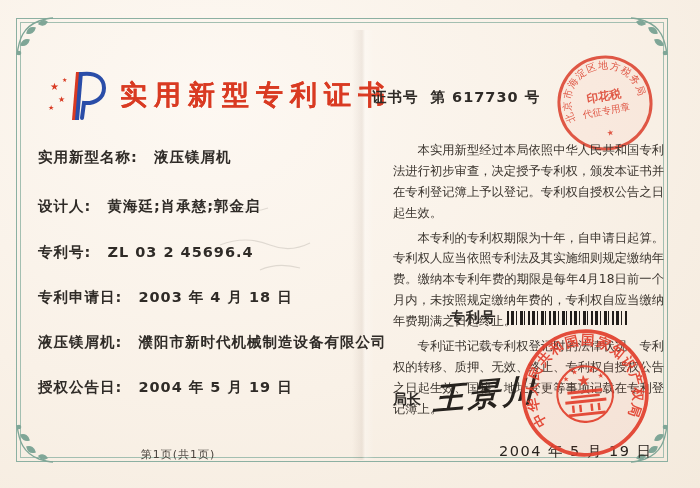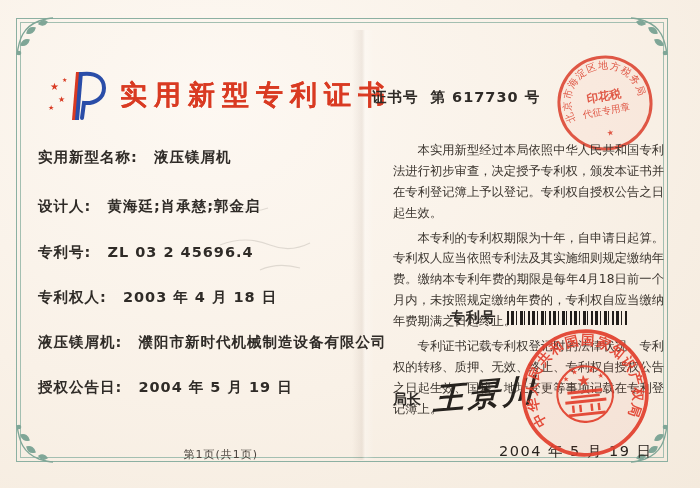--- a/index.html
+++ b/index.html
@@ -63,21 +63,21 @@
     font-family:"DejaVu Serif","Liberation Serif",serif;
     transform:rotate(-5deg) skewX(-6deg);display:inline-block;letter-spacing:4px;
   }
   .issue-date{
     position:absolute;left:499px;top:442px;font-size:14.5px;color:#28231e;
     letter-spacing:1.5px;white-space:nowrap;z-index:3;
   }
   .seal-big{position:absolute;left:518px;top:326px;width:134px;height:134px;transform:rotate(-6deg);opacity:.93;z-index:4;pointer-events:none;}
   .tax-stamp{position:absolute;left:552px;top:50px;width:106px;height:106px;transform:rotate(-10deg);opacity:.9;pointer-events:none;}
   .page-footer{
-    position:absolute;left:98px;top:447px;width:160px;text-align:right;
+    position:absolute;left:98px;top:447px;width:160px;text-align:center;
     font-size:11px;color:#4a443e;letter-spacing:1px;
   }
   .smudge{position:absolute;pointer-events:none;opacity:.28;}
 </style>
 </head>
 <body>
 
 <div class="paper">
 
   <div class="frame-outer">
@@ -163,21 +163,21 @@
   </div>
   <div class="field" style="top:197px">
     <span class="flabel">设计人:</span>
     <span class="fvalue">黄海廷;肖承慈;郭金启</span>
   </div>
   <div class="field" style="top:243px">
     <span class="flabel">专利号:</span>
     <span class="fvalue">ZL 03 2 45696.4</span>
   </div>
   <div class="field" style="top:288px">
-    <span class="flabel">专利权人:</span>
+    <span class="flabel">专利申请日:</span>
     <span class="fvalue">2003 年 4 月 18 日</span>
   </div>
   <div class="field" style="top:333px">
     <span class="flabel">液压镁屑机:</span>
     <span class="fvalue">濮阳市新时代机械制造设备有限公司</span>
   </div>
   <div class="field" style="top:378px">
     <span class="flabel">授权公告日:</span>
     <span class="fvalue">2004 年 5 月 19 日</span>
   </div>

